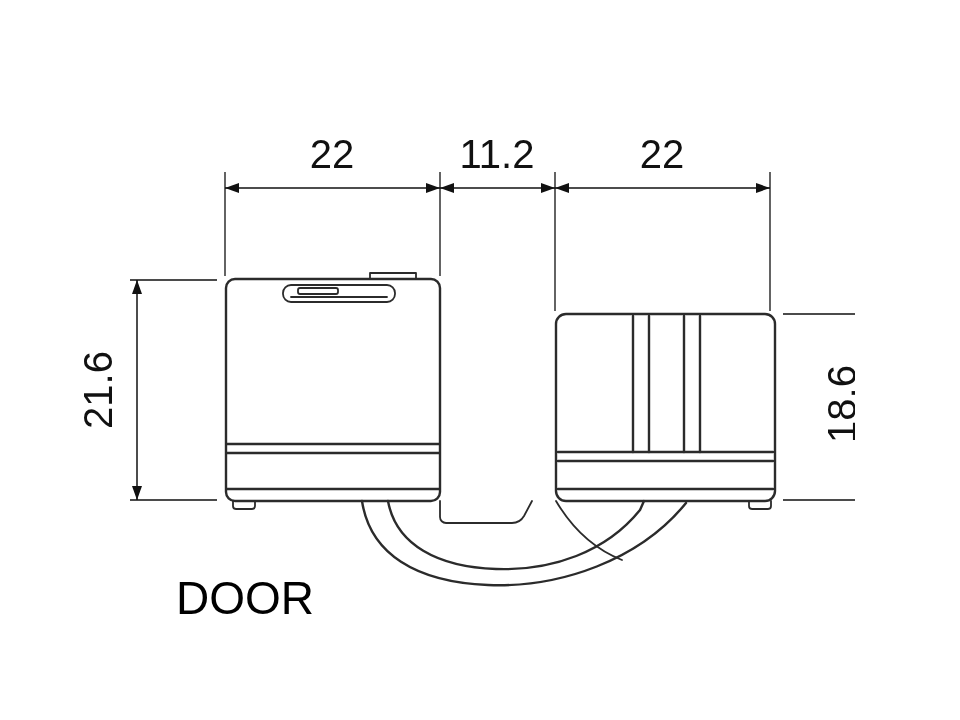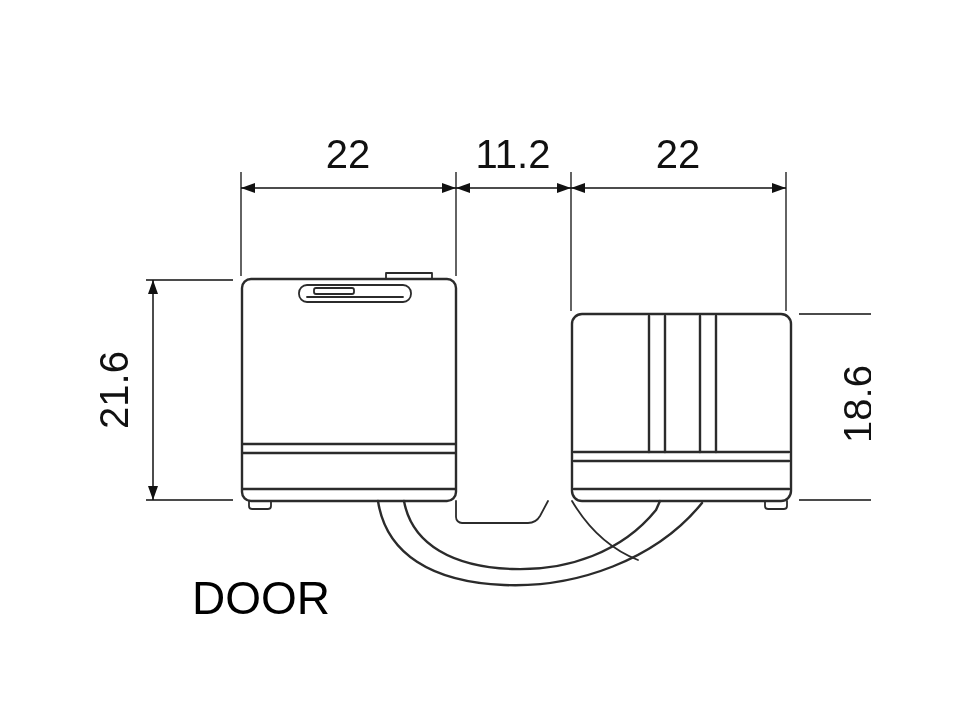--- a/index.html
+++ b/index.html
@@ -7,21 +7,20 @@
     --dim:#111111;
     --bg:#ffffff;
   }
   html,body{margin:0;padding:0;background:var(--bg);}
   .stage{
     position:relative;
     width:855px;height:720px;
     background:var(--bg);
     overflow:hidden;
     font-family:"Liberation Sans", sans-serif;
-    padding-left:16px;
   }
   svg{display:block;width:960px;height:720px;}
   .ext{stroke:var(--dim);stroke-width:1.3;fill:none;}
   .dimline{stroke:var(--dim);stroke-width:1.5;fill:none;}
   .part{stroke:var(--outline);stroke-width:2.4;fill:none;stroke-linejoin:round;stroke-linecap:round;}
   .part-thin{stroke:var(--outline);stroke-width:1.8;fill:none;stroke-linejoin:round;stroke-linecap:round;}
   .dimtext{
     fill:var(--dim);
     font-size:40px;
     font-family:"Liberation Sans", sans-serif;

